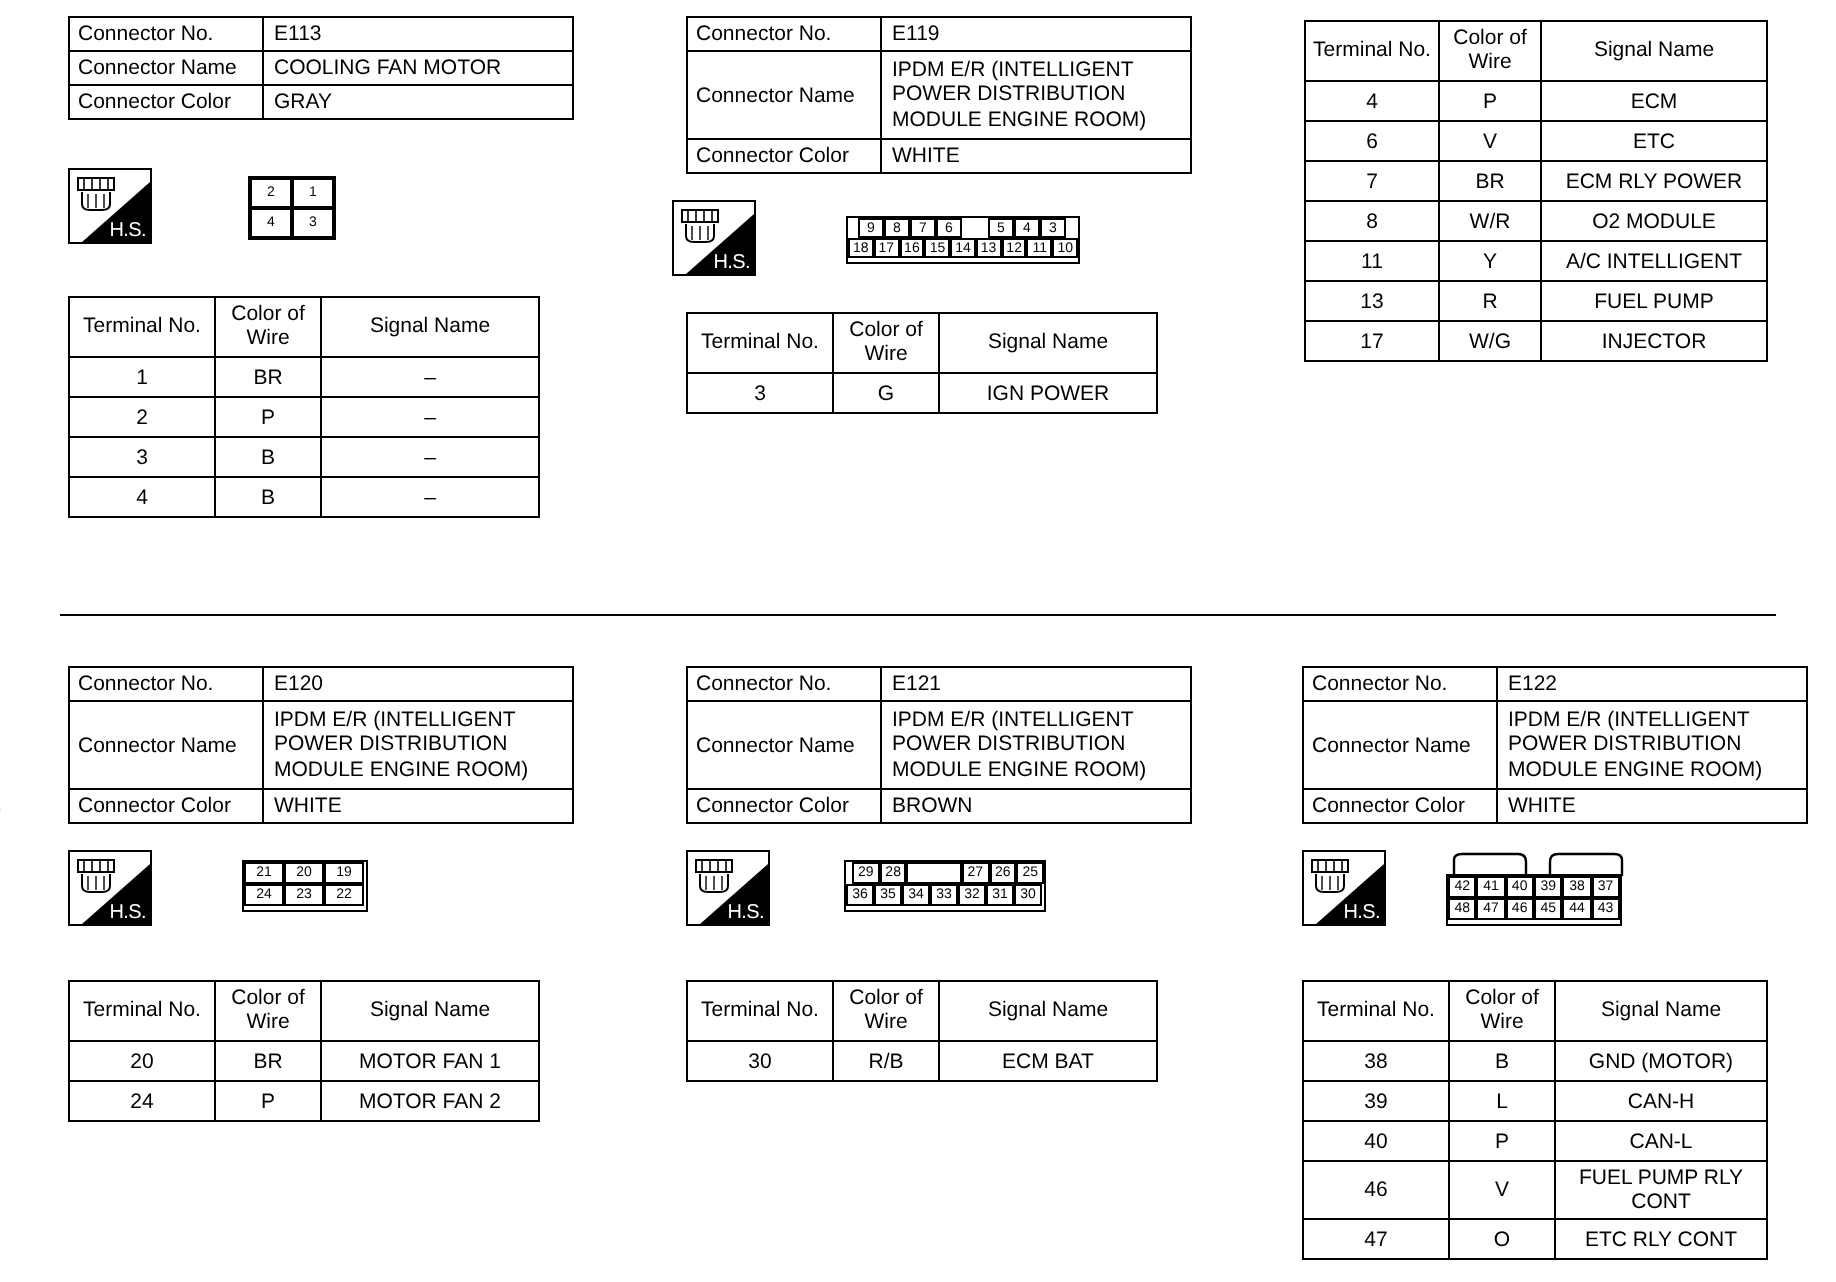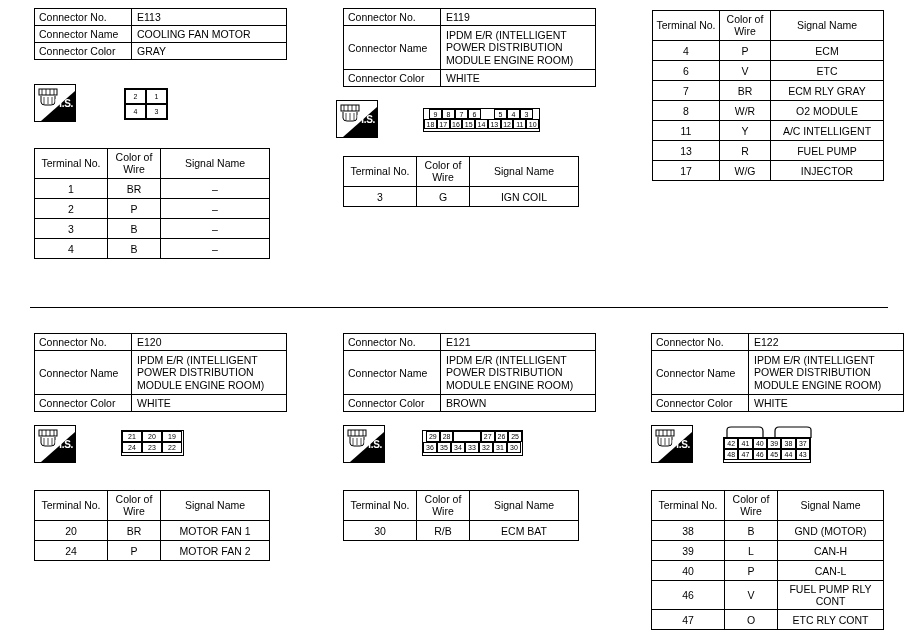--- a/index.html
+++ b/index.html
@@ -61,22 +61,22 @@
     border:1px solid #000;
     background:#fff;
     overflow:hidden;
   }
   .hs .tri{
     position:absolute;right:0;bottom:0;width:0;height:0;
     border-left:34px solid transparent;
     border-bottom:30px solid #000;
   }
   .hs .hs-text{
-    position:absolute;right:2px;bottom:12px;
-    color:#fff;font-size:10px;font-weight:bold;
+    position:absolute;right:2px;bottom:0px;
+    color:#fff;font-size:10px;font-weight:normal;
     letter-spacing:-0.3px;
     z-index:3;
   }
   .hs .glove{
     position:absolute;left:3px;top:3px;
     width:20px;height:18px;
     z-index:2;
   }
 
   
@@ -262,21 +262,21 @@
   <table class="term" style="position:absolute;left:343px;top:156px;width:236px;">
     <tbody>
         <tr>
       <th style="width:68px;">Terminal No.</th>
       <th style="width:48px;">Color of Wire</th>
       <th>Signal Name</th>
     </tr>
     <tr>
       <td>3</td>
       <td>G</td>
-      <td>IGN COIL</td>
+      <td>IGN POWER</td>
     </tr>
   </tbody>
     </table>
 
   <table class="term" style="position:absolute;left:652px;top:10px;width:232px;">
     <tbody>
         <tr>
       <th style="width:62px;">Terminal No.</th>
       <th style="width:46px;">Color of Wire</th>
       <th>Signal Name</th>
@@ -287,21 +287,21 @@
       <td>ECM</td>
     </tr>
     <tr>
       <td>6</td>
       <td>V</td>
       <td>ETC</td>
     </tr>
     <tr>
       <td>7</td>
       <td>BR</td>
-      <td>ECM RLY GRAY</td>
+      <td>ECM RLY POWER</td>
     </tr>
     <tr>
       <td>8</td>
       <td>W/R</td>
       <td>O2 MODULE</td>
     </tr>
     <tr>
       <td>11</td>
       <td>Y</td>
       <td>A/C INTELLIGENT</td>

